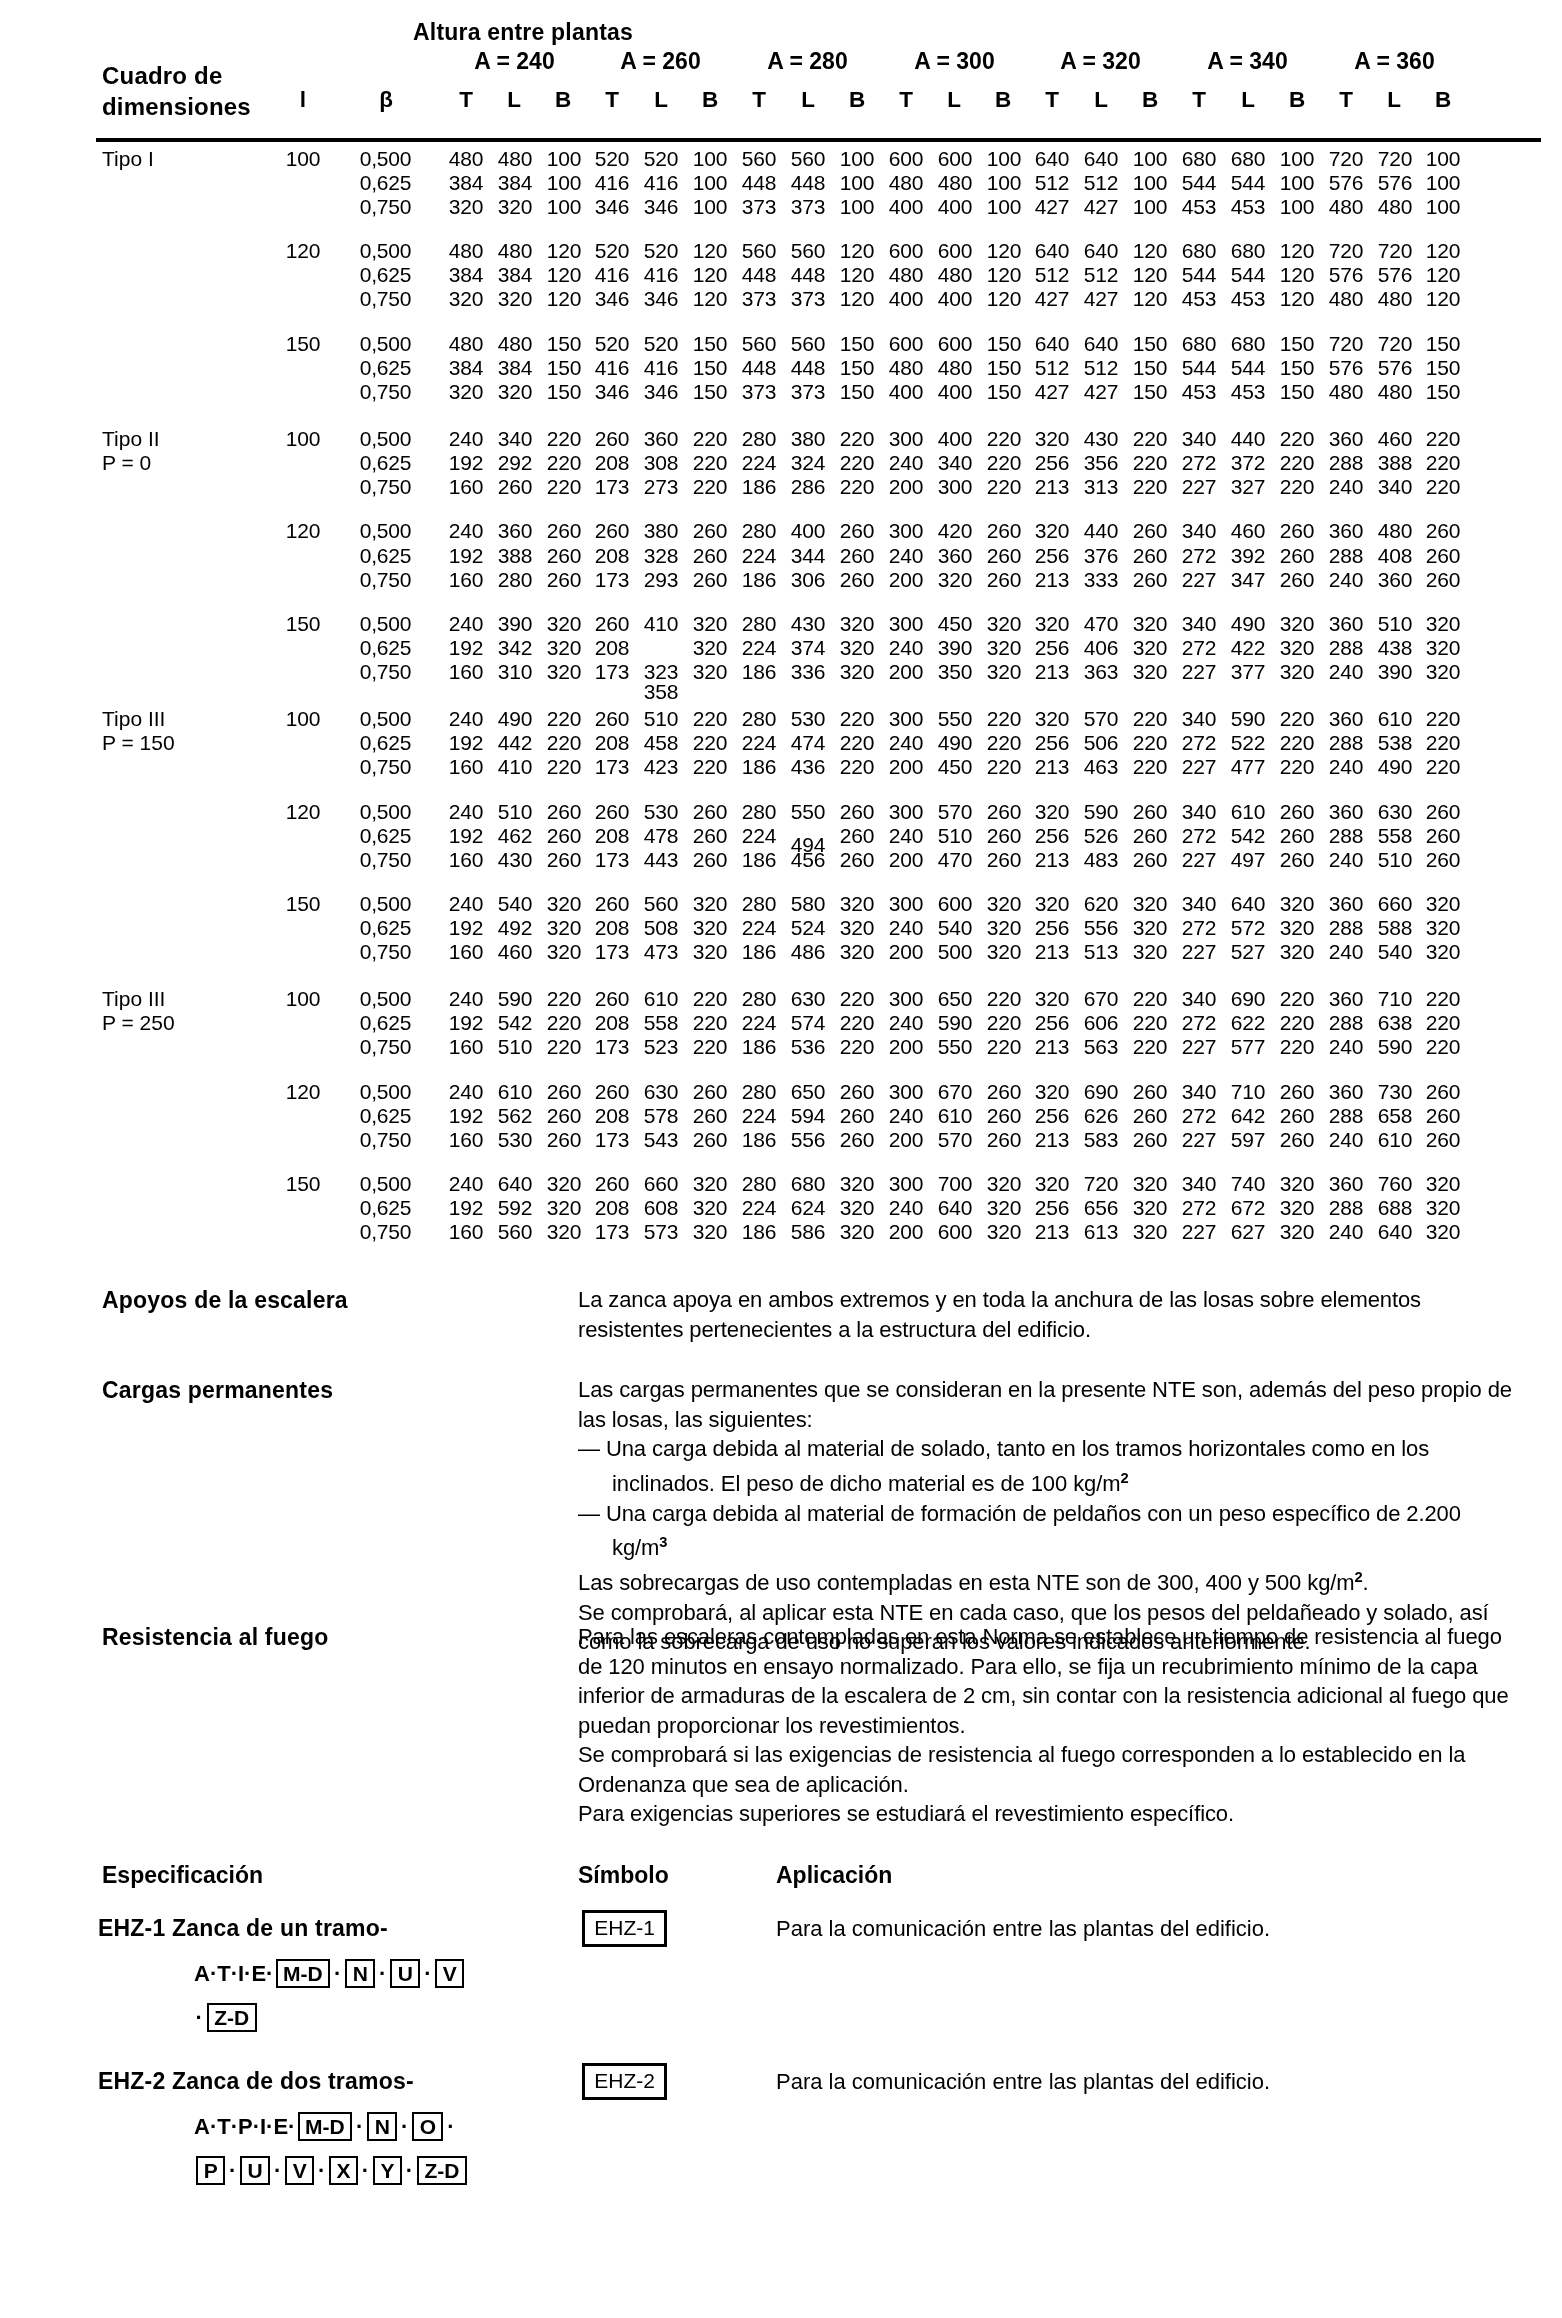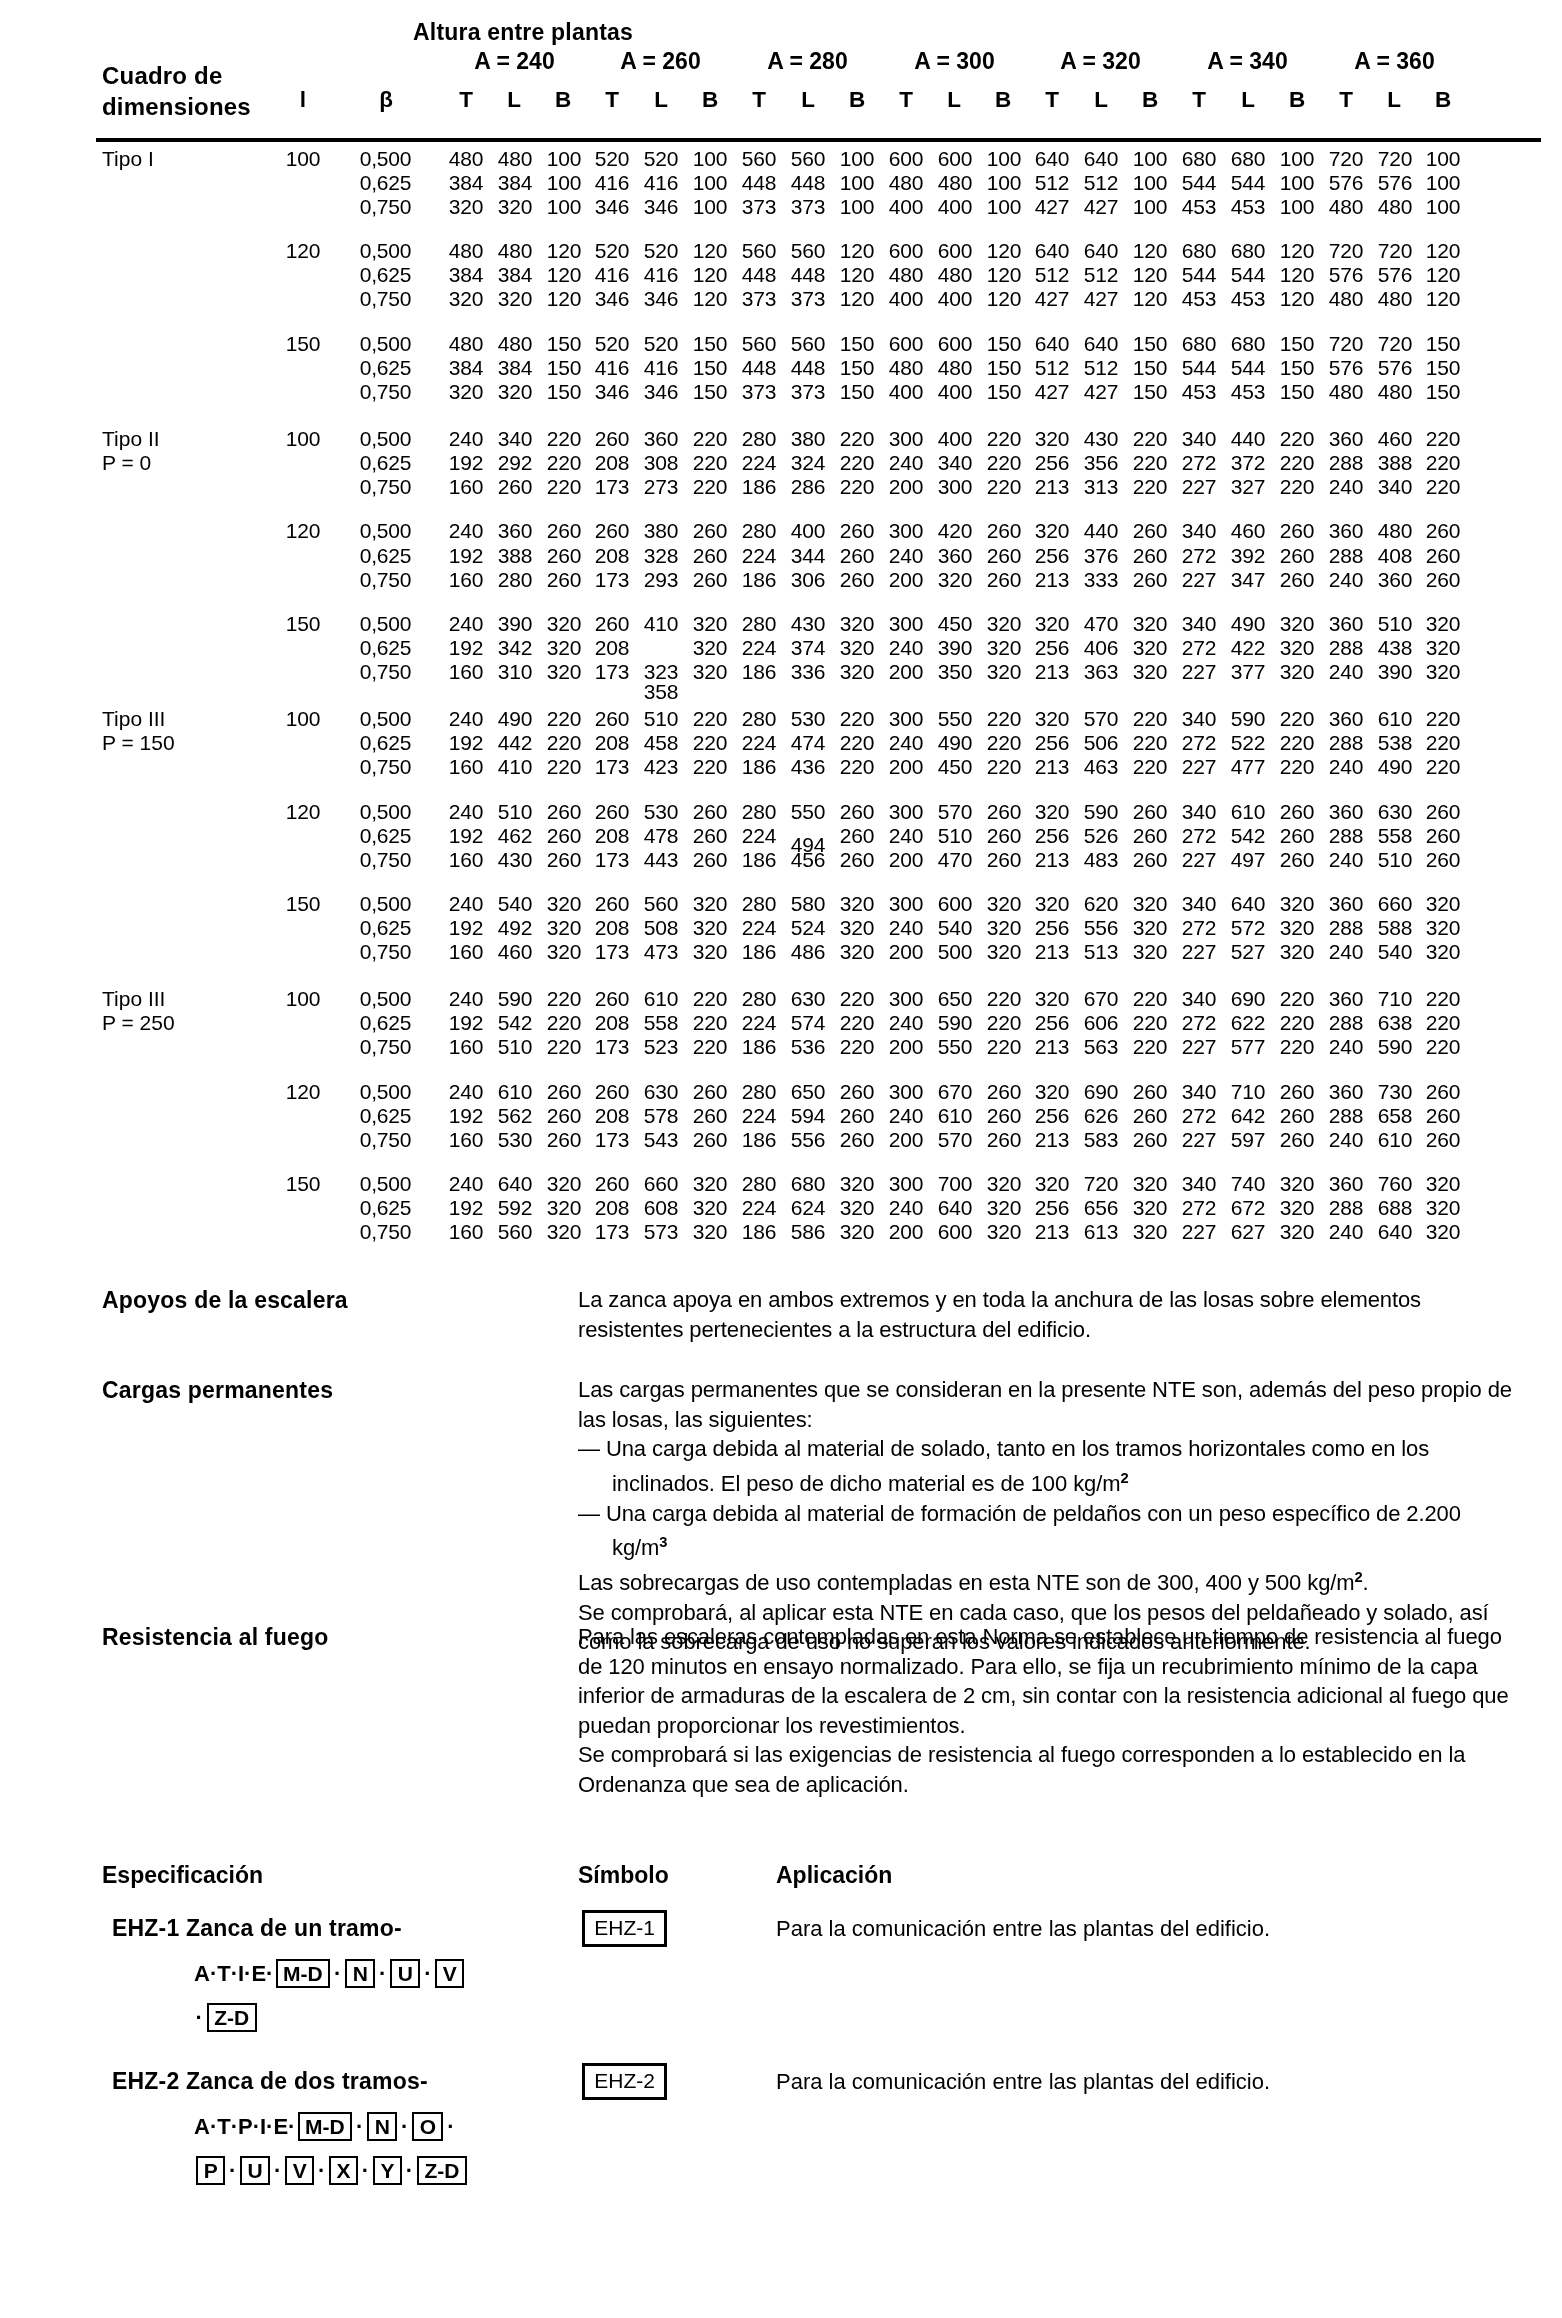--- a/index.html
+++ b/index.html
@@ -48,21 +48,21 @@
     position:absolute;left:578px;width:943px;
     font-size:22px;line-height:29.5px;letter-spacing:-0.1px;
     text-align:left;
   }
   .sec-b p{margin:0;}
   .sec-b .hang{padding-left:34px;text-indent:-34px;}
   sup{font-size:14.7px;vertical-align:super;font-weight:bold;}
 
   
   .spec-head{position:absolute;font-size:23px;font-weight:bold;}
-  .spec-title{position:absolute;left:112px;font-size:23px;font-weight:bold;letter-spacing:0.2px;white-space:nowrap;}
+  .spec-title{position:absolute;left:98px;font-size:23px;font-weight:bold;letter-spacing:0.2px;white-space:nowrap;}
   .codeline{position:absolute;font-size:22px;font-weight:bold;white-space:nowrap;display:flex;align-items:center;}
   .bx{
     display:inline-block;border:2.3px solid #000;
     padding:0.8px 5.4px 1.6px 5.4px;margin:0 2.3px;
     font-size:21px;font-weight:bold;line-height:23px;
     background:#fff;
   }
   .dotsep{display:inline-block;padding:0 1.6px;font-weight:bold;}
   .symbox{
     position:absolute;border:3.1px solid #000;
@@ -1020,20 +1020,21 @@
       <p><span>Las sobrecargas de uso contempladas en esta NTE son de 300, 400 y 500 kg/m</span><sup>2</sup><span>.</span></p>
       <p>Se comprobará, al aplicar esta NTE en cada caso, que los pesos del peldañeado y solado, así como la sobrecarga de uso no superan los valores indicados anteriormente.</p>
     </div>
   </div>
 
   <div class="sec" style="top:1624px">
     <div class="sec-h" style="top:0">Resistencia al fuego</div>
     <div class="sec-b" style="top:-1.6px">
       <p>Para las escaleras contempladas en esta Norma se establece un tiempo de resistencia al fuego de 120 minutos en ensayo normalizado. Para ello, se fija un recubrimiento mínimo de la capa inferior de armaduras de la escalera de 2 cm, sin contar con la resistencia adicional al fuego que puedan proporcionar los revestimientos.</p>
       <p>Se comprobará si las exigencias de resistencia al fuego corresponden a lo establecido en la Ordenanza que sea de aplicación.</p>
+      <p>Para exigencias superiores se estudiará el revestimiento específico.</p>
     </div>
   </div>
 
   <div class="sec" style="top:1862px;height:435px">
     <div class="spec-head" style="left:102px;top:0">Especificación</div>
     <div class="spec-head" style="left:578px;top:0">Símbolo</div>
     <div class="spec-head" style="left:776px;top:0">Aplicación</div>
 
     <div>
       <div class="spec-title" style="top:53px">EHZ-1 Zanca de un tramo-</div>

